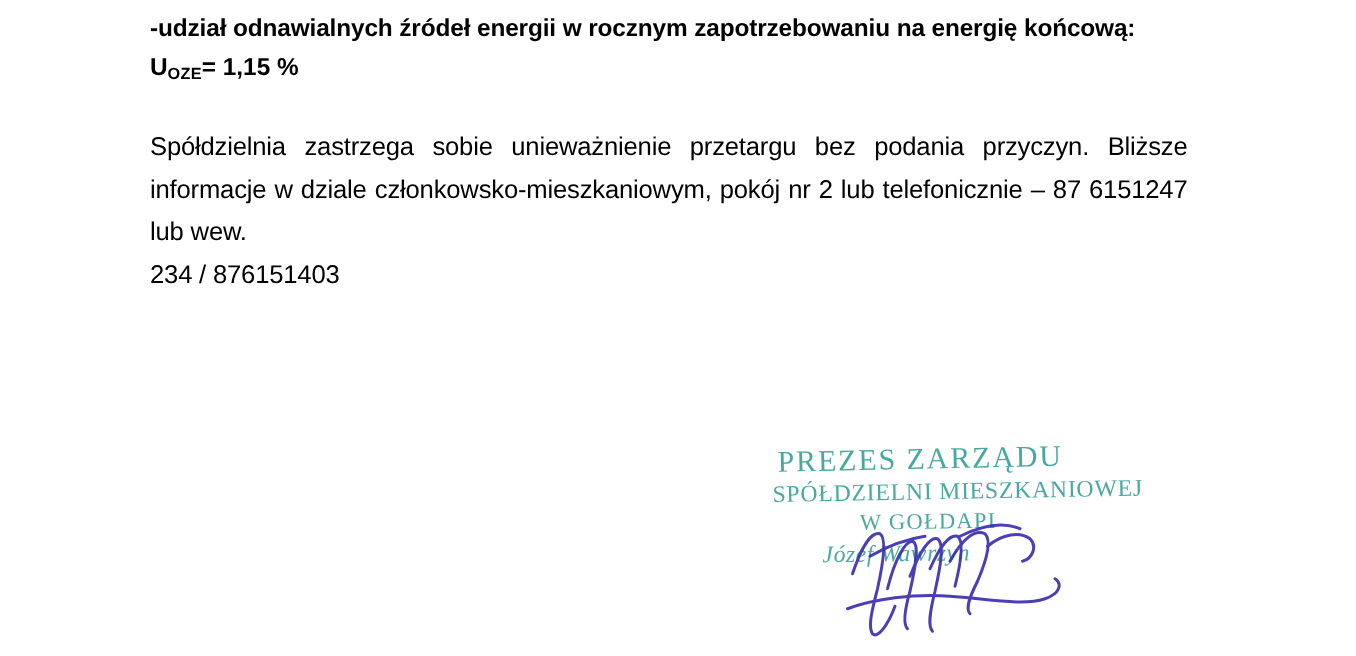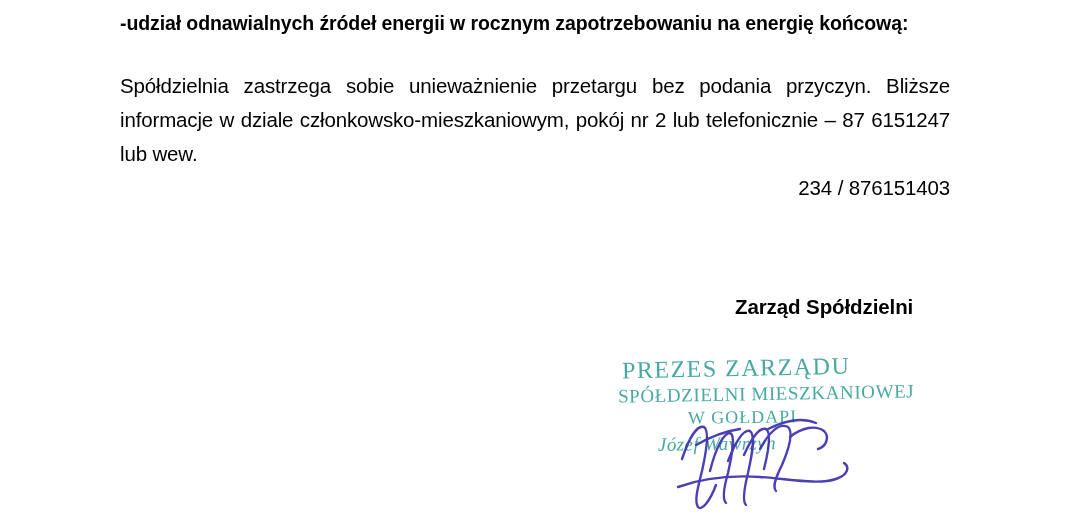--- a/index.html
+++ b/index.html
@@ -51,21 +51,21 @@
   .para-justify {
     font-size: 20.5px;
     font-weight: normal;
     line-height: 34px;
     text-align: justify;
     margin: 0;
     letter-spacing: -0.15px;
   }
   .para-justify .last-line {
     display: block;
-    text-align: right;
+    text-align: left;
   }
   .block-1 {
     margin-top: 0;
   }
   .block-2 {
     margin-top: 30px;
   }
   .signature-title {
     position: absolute;
     left: 735px;
@@ -140,26 +140,26 @@
 </style>
 </head>
 <body>
 
 <div class="page">
 
   <div class="content">
 
     <p class="para-normal block-1">-udział odnawialnych źródeł energii w rocznym zapotrzebowaniu na energię końcową:</p>
 
+    <p class="line-oze"><span>U</span><span class="sub">OZE</span><span>= 1,15 %</span></p>
 
     <p class="para-justify block-2"><span>Spółdzielnia zastrzega sobie unieważnienie przetargu bez podania przyczyn. Bliższe informacje w dziale członkowsko-mieszkaniowym, pokój nr 2 lub telefonicznie – 87 6151247 lub wew.</span><span class="last-line">234 / 876151403</span></p>
 
   </div>
 
-  <div class="signature-title">Zarząd Spółdzielni</div>
 
   <div class="stamp">
     <div class="stamp-frame"></div>
     <div class="stamp-text stamp-l1">PREZES ZARZĄDU</div>
     <div class="stamp-text stamp-l2">SPÓŁDZIELNI MIESZKANIOWEJ</div>
     <div class="stamp-text stamp-l3">W GOŁDAPI</div>
     <div class="stamp-text stamp-l4">Józef Wawrzyn</div>
   </div>
 
   <svg class="signature-svg" viewBox="0 0 260 145" xmlns="http://www.w3.org/2000/svg">

